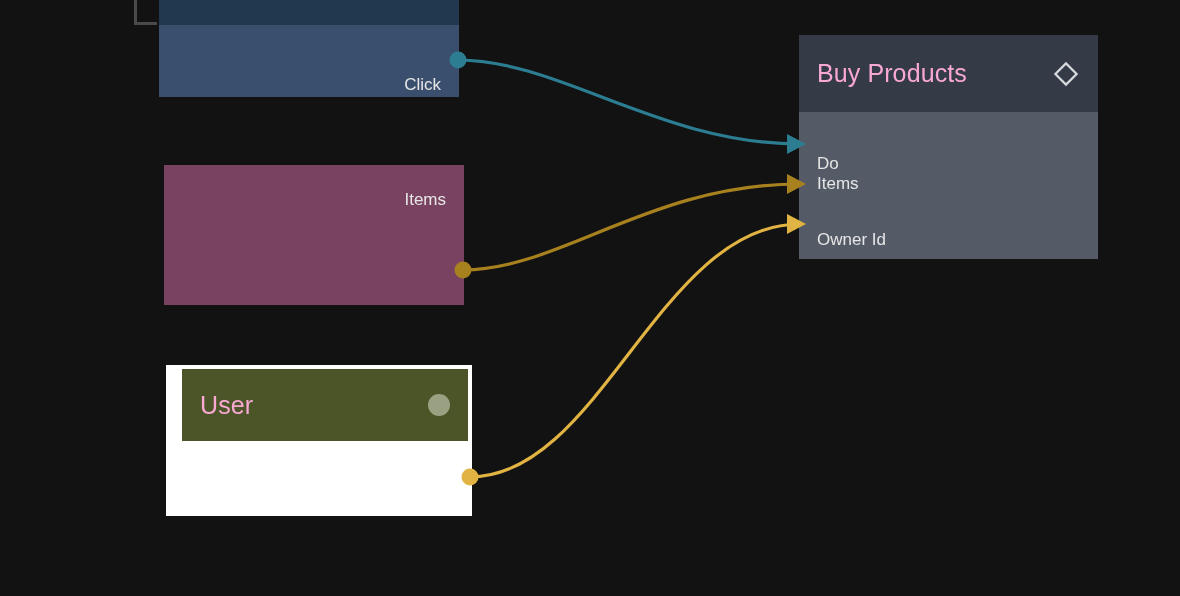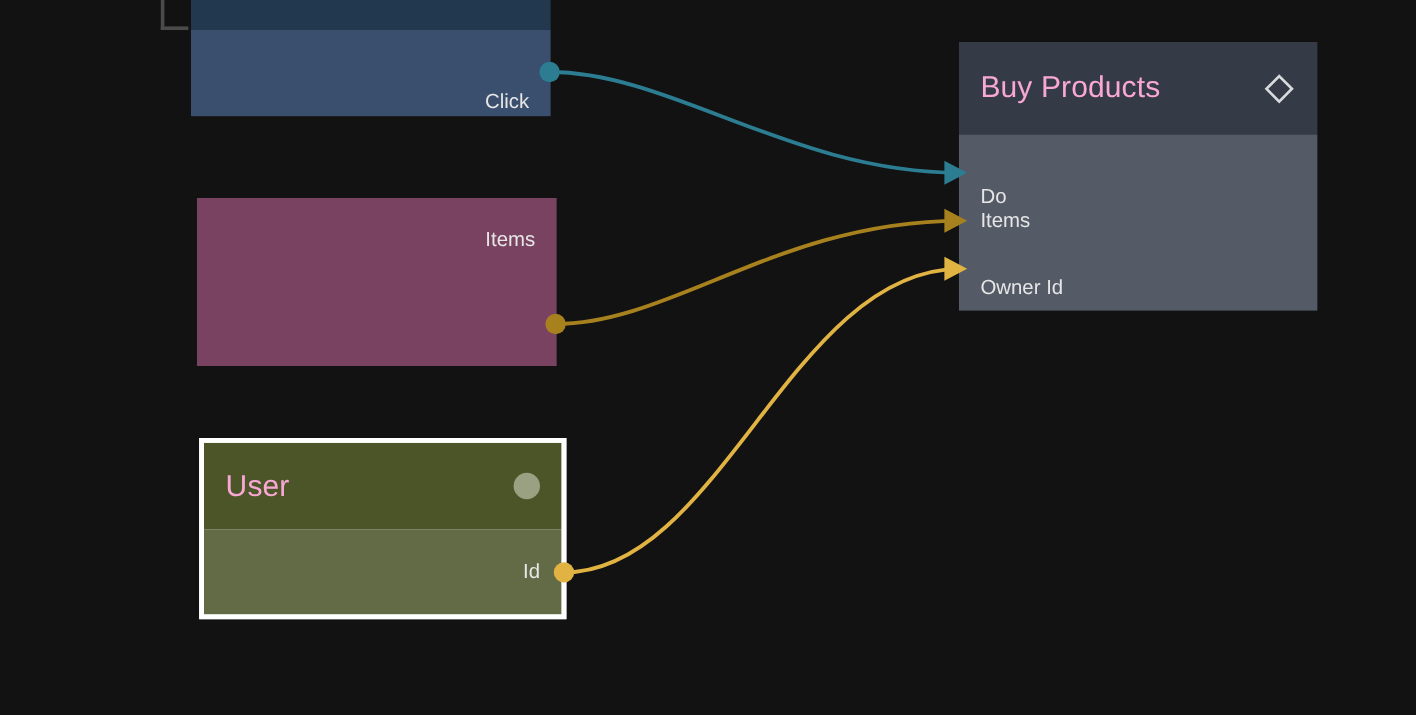--- a/index.html
+++ b/index.html
@@ -130,21 +130,21 @@
   }
   #node-function .node-header { height: 70px; background: #5a2a4b; }
   #node-function .node-body { background: #7a4261; }
 
   #node-user {
     left: 166px;
     top: 365px;
     width: 306px;
     height: 151px;
   }
-  #node-user .node-header { height: 72px; background: #4c5528; }
+  #node-user .node-header { height: 72px; background: #4c5528; margin-left: 12px; }
   #node-user .node-body { background: #636b46; }
 
   #node-buy {
     left: 799px;
     top: 35px;
     width: 299px;
     height: 224px;
   }
   #node-buy .node-header { height: 77px; background: #343a46; }
   #node-buy .node-body { background: #545a66; }
@@ -206,25 +206,20 @@
       </div>
     </div>
   </div>
 
   <div class="node selected" id="node-user">
     <div class="node-inner">
       <div class="node-header">
         <span class="node-title">User</span>
         <span class="header-icon user-dot"></span>
       </div>
-      <div class="node-body">
-        <div class="port-row-out" style="top:24px; height:24px;">
-          <span class="port-label">Id</span>
-        </div>
-      </div>
     </div>
   </div>
 
   <div class="node" id="node-buy">
     <div class="node-inner">
       <div class="node-header">
         <span class="node-title">Buy Products</span>
         <svg class="header-icon" width="28" height="28" viewBox="0 0 28 28">
           <rect x="6.5" y="6.5" width="15" height="15" transform="rotate(45 14 14)" fill="none" stroke="#d8dade" stroke-width="2.2"></rect>
         </svg>

